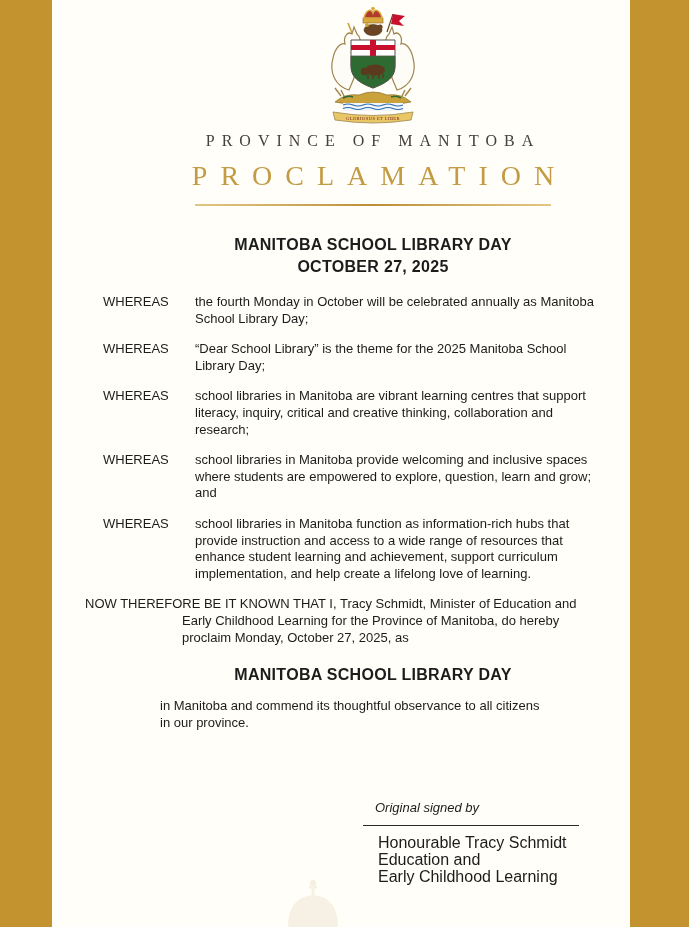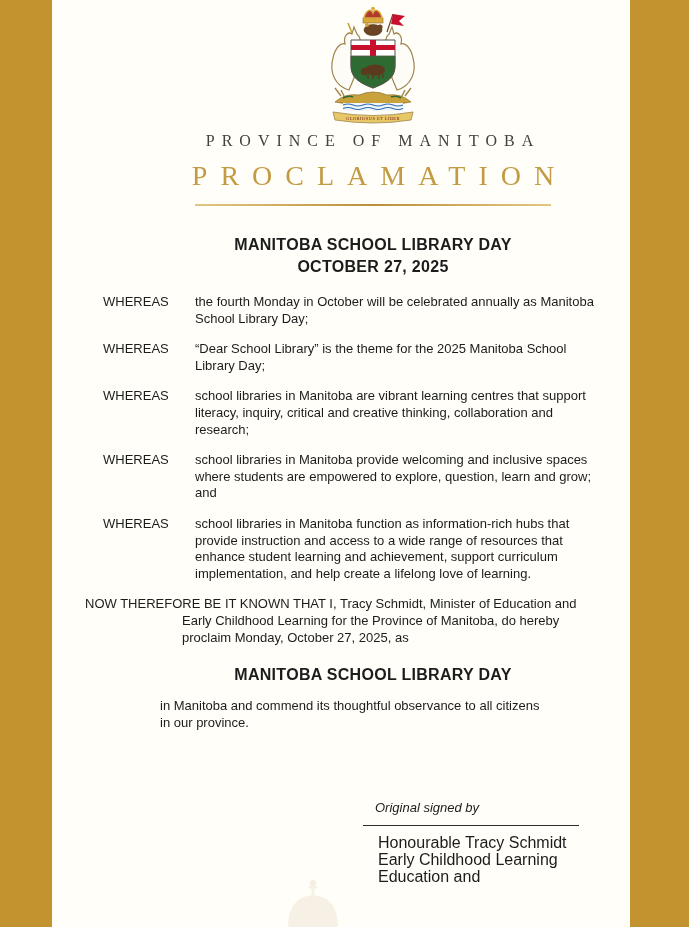--- a/index.html
+++ b/index.html
@@ -256,22 +256,22 @@
     <div class="proclaimed-day">MANITOBA SCHOOL LIBRARY DAY</div>
 
     <div class="closing">in Manitoba and commend its thoughtful observance to all citizens
 in our province.</div>
 
     <div class="signature-block">
       <div class="signed-note">Original signed by</div>
       <hr class="signature-line">
       <div class="signatory">
         <div>Honourable Tracy Schmidt</div>
+        <div>Education and</div>
         <div>Early Childhood Learning</div>
-        <div>Education and</div>
       </div>
     </div>
 
   </div>
 
   <svg class="watermark" width="70" height="71" viewBox="0 0 70 71">
     <path d="M10 71 q0 -30 25 -32 q25 2 25 32 Z" fill="#EFE6D2"></path>
     <path d="M35 39 v-8 M31 31 h8" stroke="#EFE6D2" stroke-width="3" fill="none"></path>
     <circle cx="35" cy="27" r="3" fill="#EADFC6"></circle>
   </svg>

